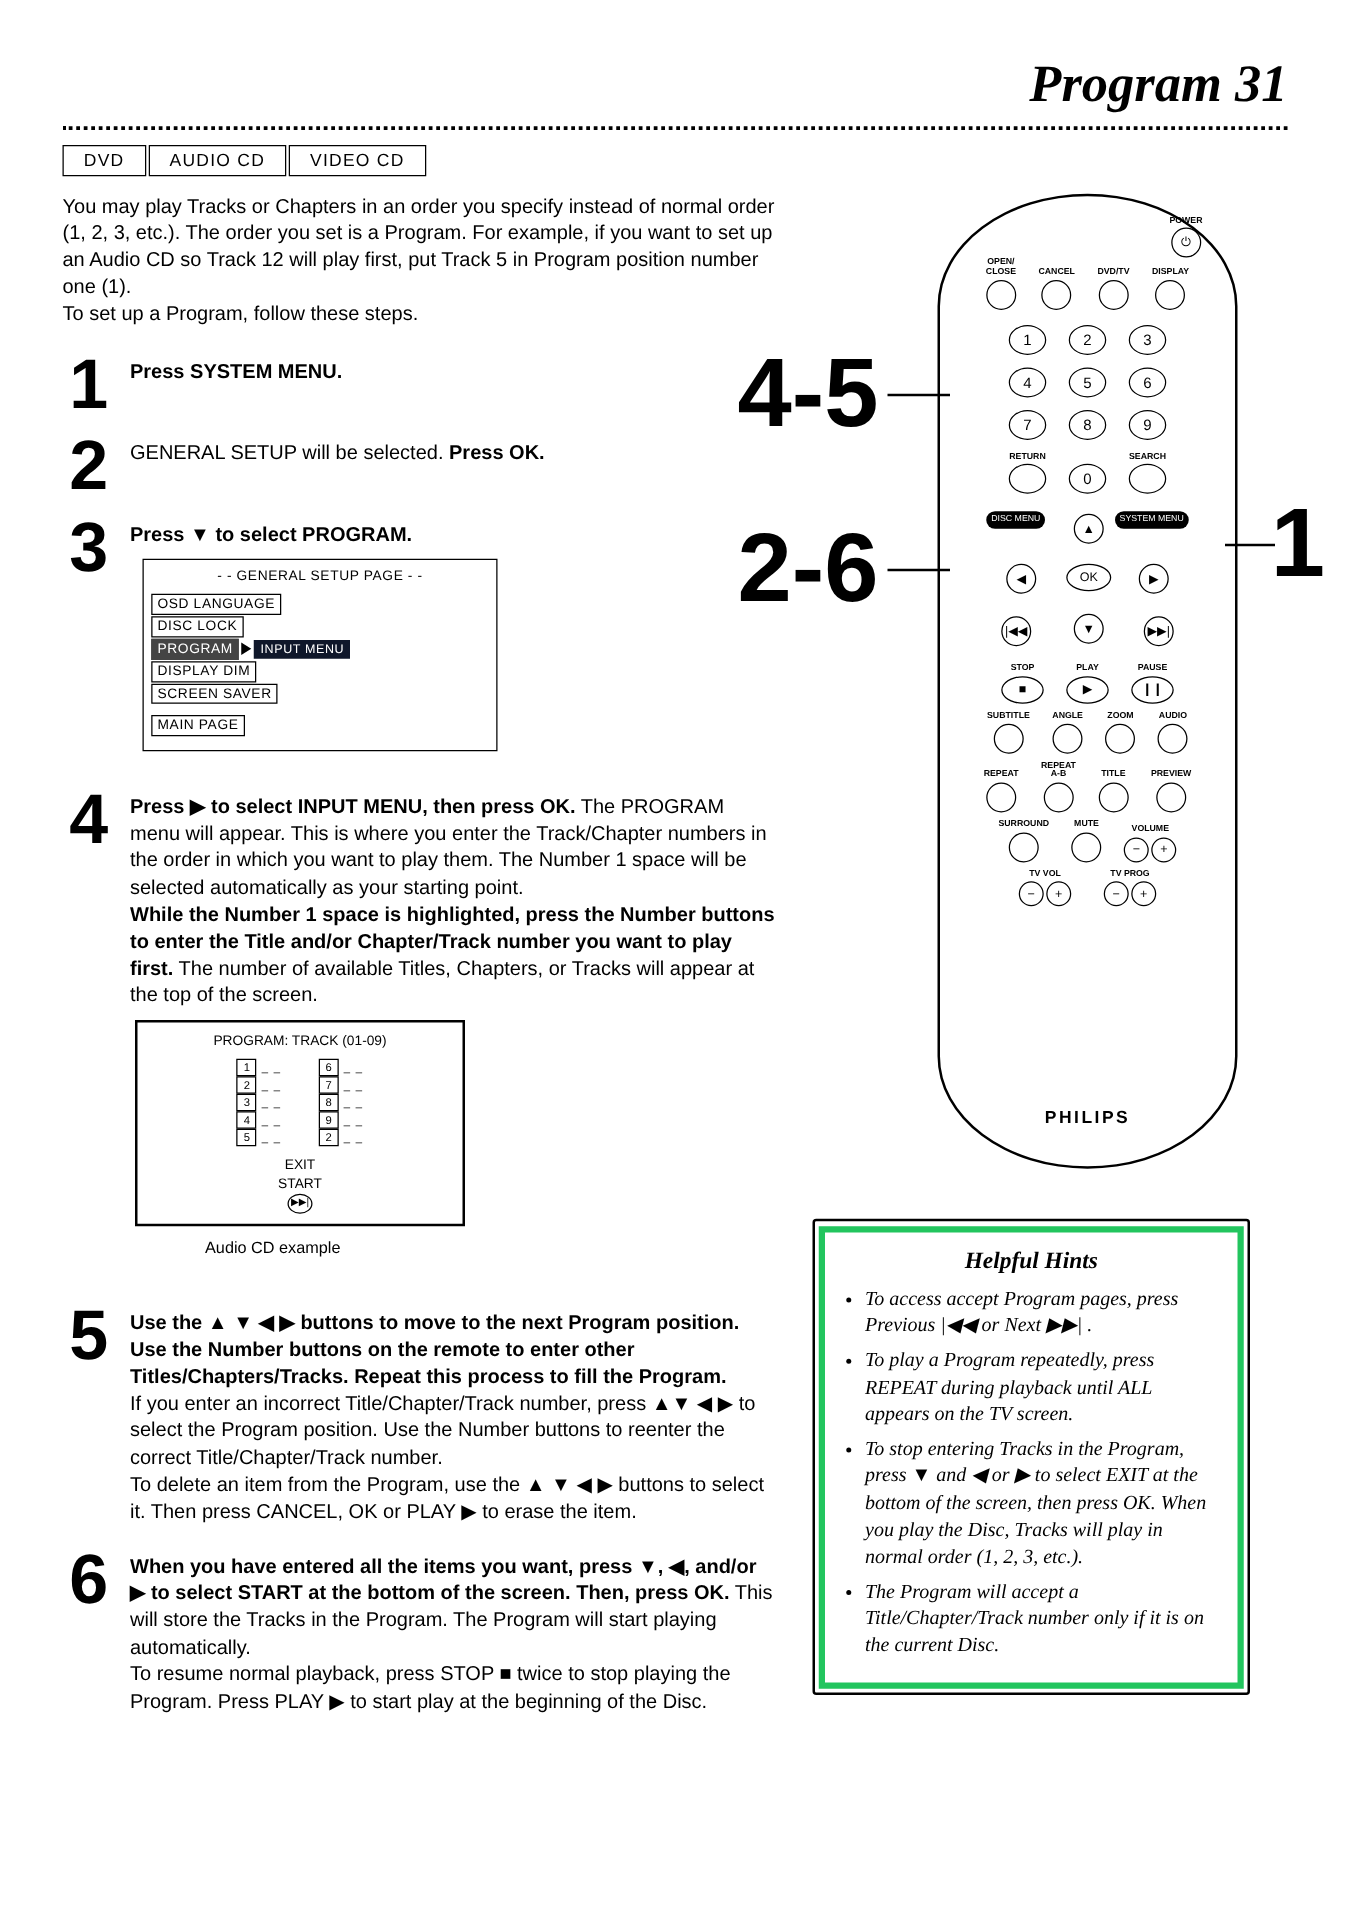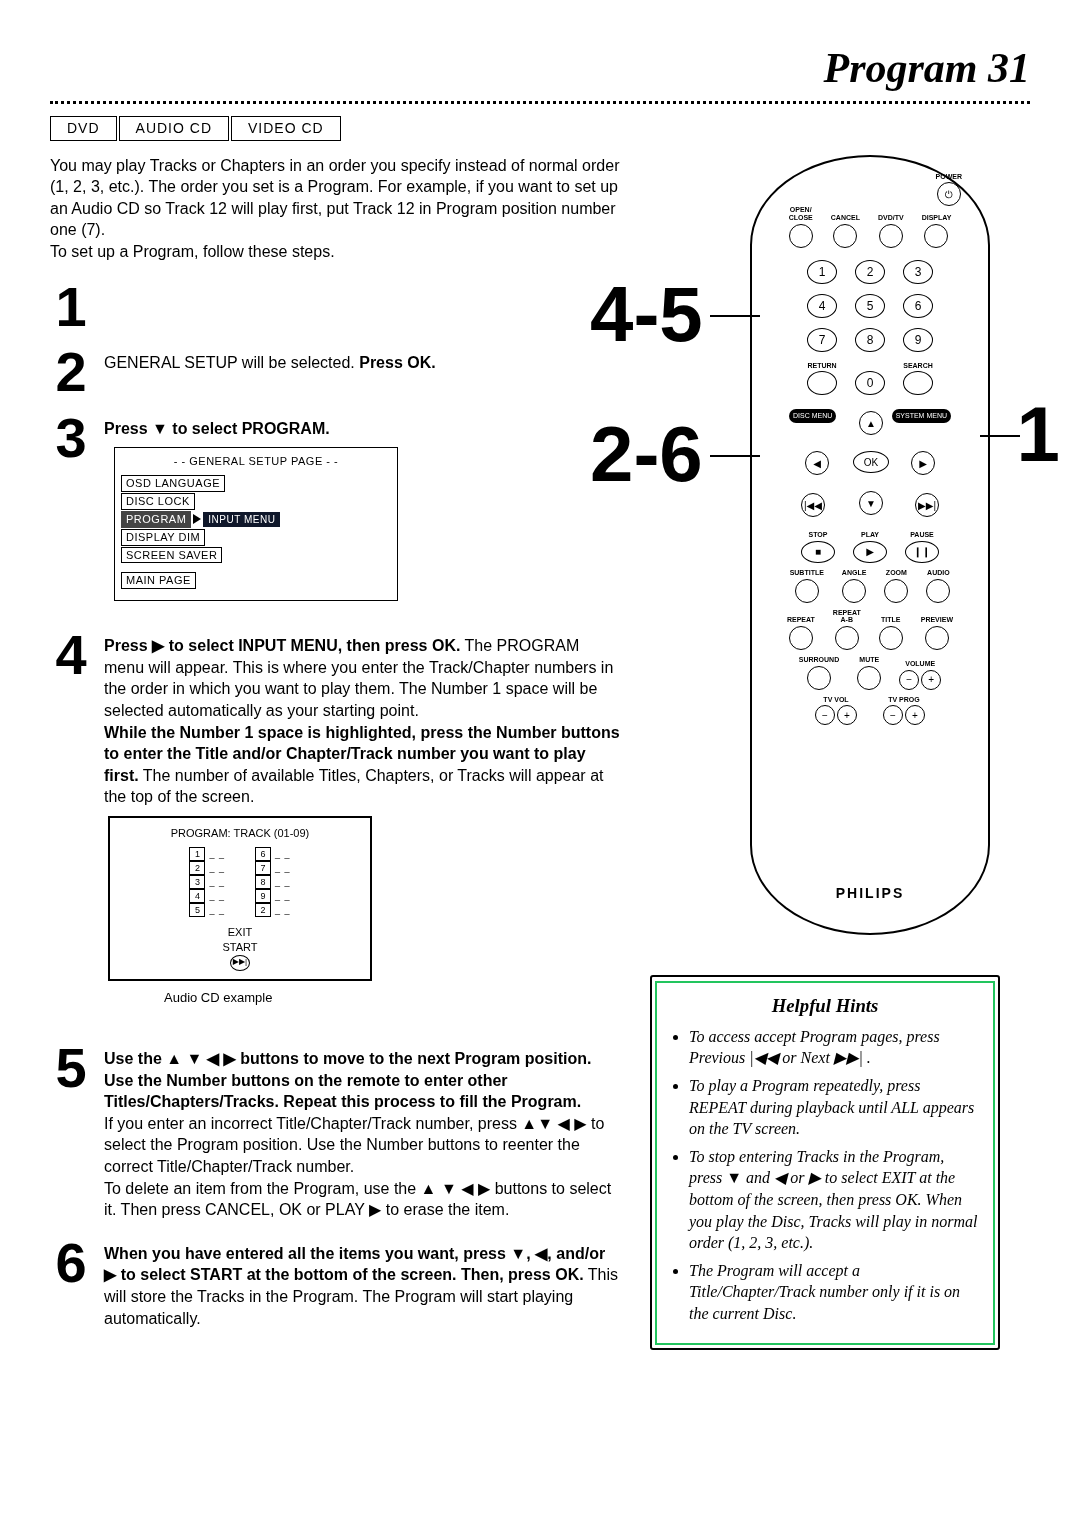--- a/index.html
+++ b/index.html
@@ -254,21 +254,21 @@
     border: 2px solid #000;
     border-radius: 3px;
     padding: 4px 3px 3px;
     width: 340px;
     margin-top: 40px;
     font-family: Georgia, "Times New Roman", serif;
     font-style: italic;
     font-size: 16px;
   }
   .hints-inner {
-    border: 2px solid #22c55e;
+    border: 5px solid #22c55e;
     padding: 10px 14px 12px;
   }
   .hints h3 {
     text-align: center;
     margin: 0 0 8px 0;
     font-weight: bold;
   }
   .hints ul { margin: 0; padding-left: 18px; }
   .hints li { margin-bottom: 6px; }
 </style>
@@ -279,25 +279,26 @@
 <div class="dots"></div>
 
 <div class="media-tags">
   <span class="media-tag">DVD</span>
   <span class="media-tag">AUDIO CD</span>
   <span class="media-tag">VIDEO CD</span>
 </div>
 
 <div class="cols">
   <div class="left">
-    <div class="intro" style="white-space:pre-line">You may play Tracks or Chapters in an order you specify instead of normal order (1, 2, 3, etc.). The order you set is a Program. For example, if you want to set up an Audio CD so Track 12 will play first, put Track 12 in Program position number one (7).
+    <div class="intro" style="white-space:pre-line">You may play Tracks or Chapters in an order you specify instead of normal order (1, 2, 3, etc.). The order you set is a Program. For example, if you want to set up an Audio CD so Track 12 will play first, put Track 5 in Program position number one (1).
 To set up a Program, follow these steps.</div>
 
     <div class="step">
       <div class="step-num">1</div>
+      <div class="step-body"><b>Press SYSTEM MENU.</b></div>
     </div>
 
     <div class="step">
       <div class="step-num">2</div>
       <div class="step-body">
         <span>GENERAL SETUP will be selected. </span><b>Press OK.</b>
       </div>
     </div>
 
     <div class="step">
@@ -401,20 +402,21 @@
         <b>Use the ▲ ▼ ◀ ▶ buttons to move to the next Program position. Use the Number buttons on the remote to enter other Titles/Chapters/Tracks. Repeat this process to fill the Program.</b><br>
         <span>If you enter an incorrect Title/Chapter/Track number, press ▲▼ ◀ ▶ to select the Program position. Use the Number buttons to reenter the correct Title/Chapter/Track number.</span><br>
         <span>To delete an item from the Program, use the ▲ ▼ ◀ ▶ buttons to select it. Then press CANCEL, OK or PLAY ▶ to erase the item.</span>
       </div>
     </div>
 
     <div class="step">
       <div class="step-num">6</div>
       <div class="step-body">
         <b>When you have entered all the items you want, press ▼, ◀, and/or ▶ to select START at the bottom of the screen. Then, press OK.</b><span> This will store the Tracks in the Program. The Program will start playing automatically.</span><br>
+        <span>To resume normal playback, press STOP ■ twice to stop playing the Program. Press PLAY ▶ to start play at the beginning of the Disc.</span>
       </div>
     </div>
   </div>
 
   <div class="right">
     <div class="remote-wrap">
 
       <div class="callout-num" style="left:-60px; top:120px;">4-5</div>
       <div class="callout-line" style="left:60px; top:160px; width:50px;"></div>
 

